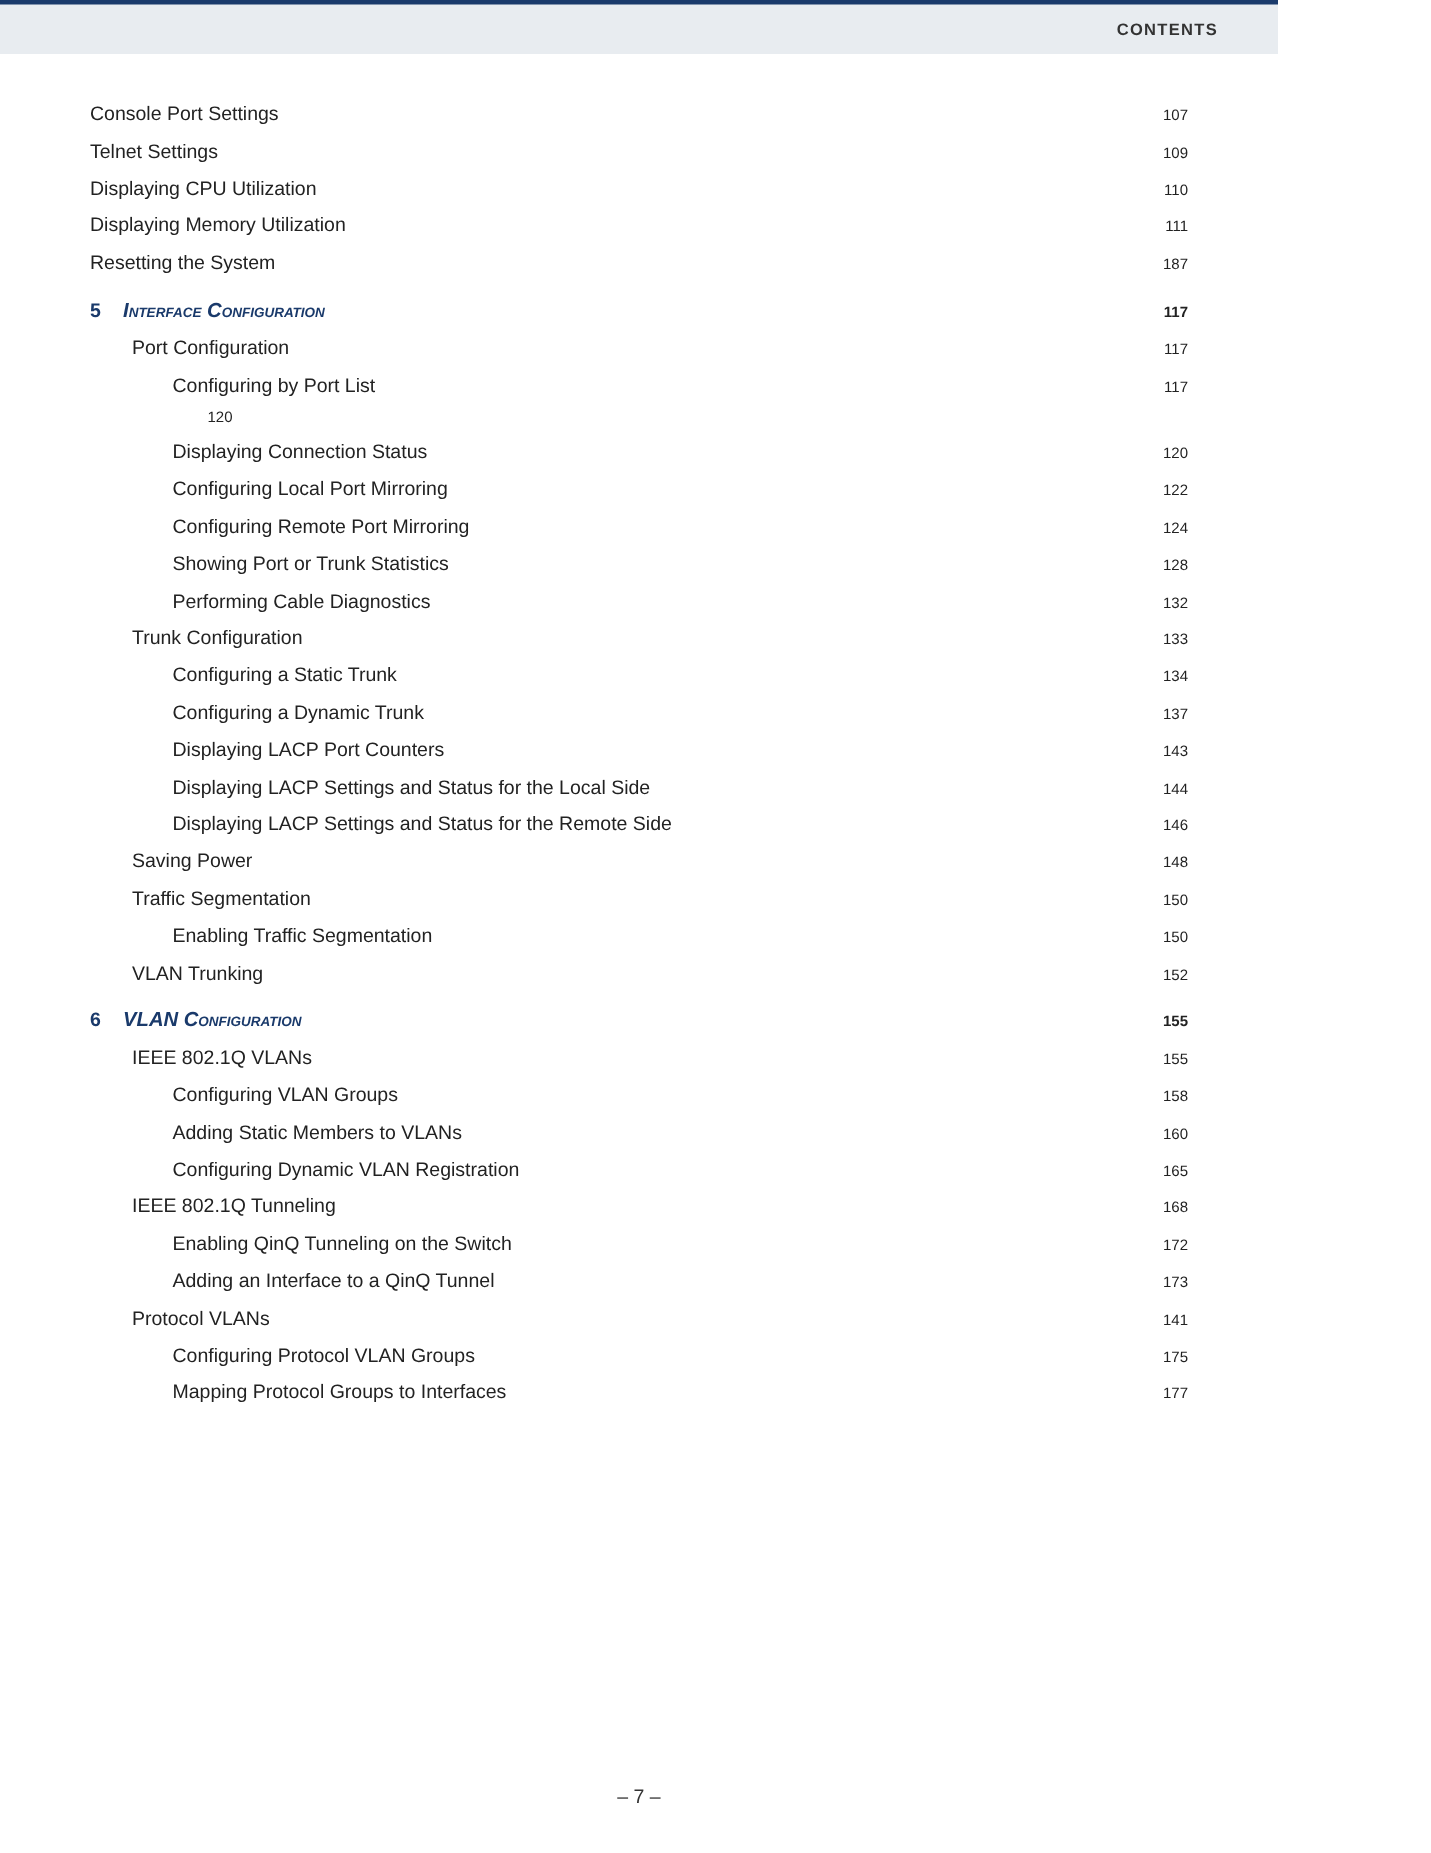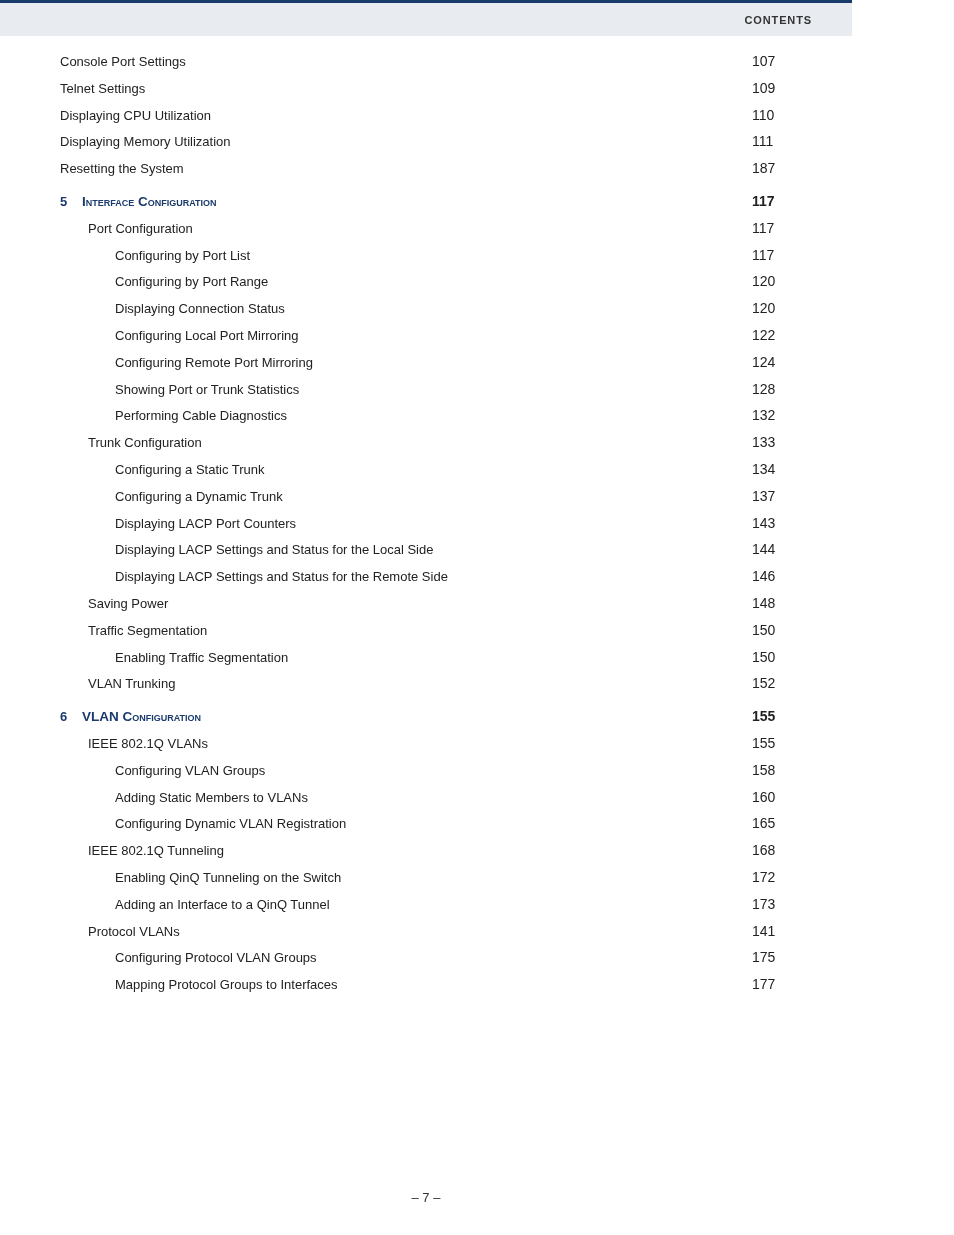--- a/index.html
+++ b/index.html
@@ -34,40 +34,40 @@
     .header-title {
       font-size: 11px;
       font-weight: bold;
       color: #333;
       letter-spacing: 0.08em;
       text-transform: uppercase;
     }
 
     
     .content {
-      padding: 14px 60px 40px 60px;
+      padding: 30px 60px 40px 60px;
     }
 
     
     .toc-entry {
       display: flex;
       justify-content: space-between;
       align-items: baseline;
       margin-bottom: 4px;
       line-height: 1.6;
     }
 
     .toc-entry .entry-text {
       flex: 1;
     }
 
     .toc-entry .page-num {
       min-width: 40px;
-      text-align: left;
-      font-size: 14px;
+      text-align: right;
+      font-size: 10px;
       color: #222;
     }
 
     
     .level1 {
       padding-left: 0px;
       font-size: 13px;
     }
 
     
@@ -82,20 +82,21 @@
       min-width: 18px;
       display: inline-block;
       margin-right: 4px;
     }
 
     .chapter-label {
       font-weight: bold;
       color: #1a3a6b;
       font-variant: small-caps;
       font-size: 13.5px;
+      font-style: italic;
     }
 
     .chapter-page {
       font-weight: bold;
       color: #1a3a6b;
     }
 
     
     .level2 {
       padding-left: 28px;
@@ -155,21 +156,20 @@
       </div>
       <div class="toc-entry level2">
         <span class="entry-text">Port Configuration</span>
         <span class="page-num">117</span>
       </div>
       <div class="toc-entry level3">
         <span class="entry-text">Configuring by Port List</span>
         <span class="page-num">117</span>
       </div>
       <div class="toc-entry level3">
-        <span class="entry-text">Configuring by Port Range</span>
         <span class="page-num">120</span>
       </div>
       <div class="toc-entry level3">
         <span class="entry-text">Displaying Connection Status</span>
         <span class="page-num">120</span>
       </div>
       <div class="toc-entry level3">
         <span class="entry-text">Configuring Local Port Mirroring</span>
         <span class="page-num">122</span>
       </div>

